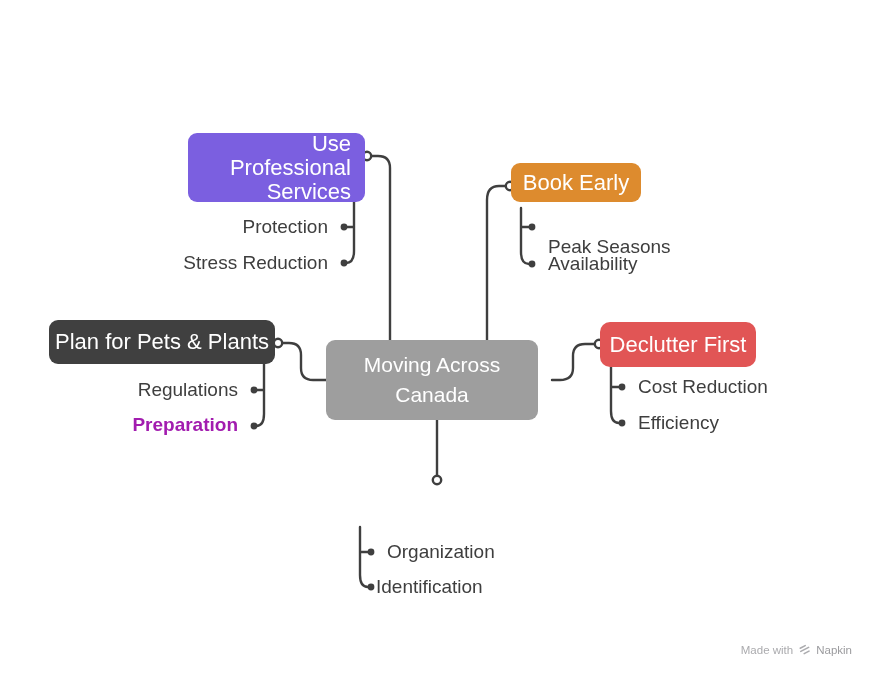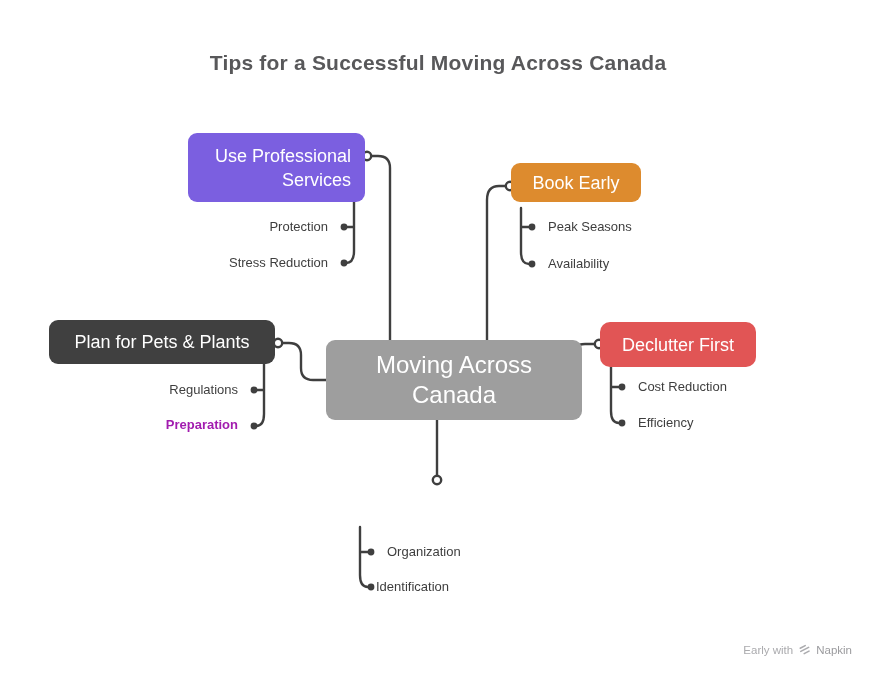--- a/index.html
+++ b/index.html
@@ -10,30 +10,30 @@
   .title{
     position:absolute;top:51px;left:0;width:876px;text-align:center;
     font-size:21px;font-weight:700;color:#58585A;letter-spacing:.2px;
   }
   svg.connectors{position:absolute;left:0;top:0;width:876px;height:678px;}
   svg.connectors path{fill:none;stroke:var(--line,#3F3F3F);stroke-width:2.4;stroke-linecap:round;}
   svg.connectors circle.port{fill:#ffffff;stroke:var(--line,#3F3F3F);stroke-width:2.4;}
   svg.connectors circle.dot{fill:var(--line,#3F3F3F);stroke:none;}
   .node{
     position:absolute;display:flex;align-items:center;justify-content:center;
-    color:#ffffff;border-radius:9px;box-sizing:border-box;font-size:18px;line-height:24px;
+    color:#ffffff;border-radius:9px;box-sizing:border-box;font-size:22px;line-height:24px;
   }
-  .node-central{left:326px;top:340px;width:256px;height:80px;font-size:24px;line-height:30px;text-align:center;padding:0 22px;}
+  .node-central{left:326px;top:340px;width:212px;height:80px;font-size:21px;line-height:30px;text-align:center;padding:0 22px;}
   .node-ups{left:188px;top:133px;width:177px;height:69px;justify-content:flex-end;text-align:right;padding:0 14px;}
   .node-book{left:511px;top:163px;width:130px;height:39px;}
   .node-plan{left:49px;top:320px;width:226px;height:44px;}
   .node-declutter{left:600px;top:322px;width:156px;height:45px;border-radius:10px;}
   .node-label{left:348px;top:481px;width:179px;height:46px;}
   .child-label{
-    position:absolute;height:24px;line-height:24px;font-size:13px;color:#3E3E3E;white-space:nowrap;
+    position:absolute;height:24px;line-height:24px;font-size:19px;color:#3E3E3E;white-space:nowrap;
   }
   .cl-protection{right:548px;top:215px;}
   .cl-stress{right:548px;top:251px;}
   .cl-peak{left:548px;top:215px;}
   .cl-avail{left:548px;top:252px;}
   .cl-regulations{right:638px;top:378px;}
   .cl-preparation{right:638px;top:413px;}
   .cl-cost{left:638px;top:375px;}
   .cl-efficiency{left:638px;top:411px;}
   .cl-organization{left:387px;top:540px;}
@@ -43,21 +43,20 @@
     font-size:11.5px;color:#ABABAE;
   }
   .watermark .brand{color:#9B9B9E;}
   .napkin-icon{display:inline-block;}
 </style>
 </head>
 <body>
 
 <div class="canvas">
 
-  <div class="title">Tips for a Successful Moving Across Canada</div>
 
   <svg class="connectors" viewBox="0 0 876 678">
 
     <path d="M 371 156 L 378 156 Q 390 156 390 168 L 390 340"></path>
     <path d="M 487 340 L 487 200 Q 487 186 499 186 L 505 186"></path>
     <path d="M 283 343 L 289 343 Q 301 343 301 355 L 301 368 Q 301 380 313 380 L 326 380"></path>
     <path d="M 552 380 L 560 380 Q 573 380 573 368 L 573 356 Q 573 344 585 344 L 594 344"></path>
     <path d="M 437 420 L 437 475"></path>
 
     <path d="M 354 202 L 354 251 Q 354 263 346 263 M 354 227 L 346 227"></path>
@@ -100,31 +99,31 @@
     <span>Plan for Pets &amp; Plants</span>
   </div>
 
   <div class="node node-declutter" style="background-color: rgb(225, 85, 85);">
     <span>Declutter First</span>
   </div>
 
 
   <div class="child-label cl-protection" style="color: rgb(62, 62, 62);">Protection</div>
   <div class="child-label cl-stress" style="color: rgb(62, 62, 62);">Stress Reduction</div>
-  <div class="child-label cl-peak" style="color: rgb(62, 62, 62);">Peak Seasons</div>
+  <div class="child-label cl-peak" style="color: rgb(62, 62, 62); margin-top: 20px;">Peak Seasons</div>
   <div class="child-label cl-avail" style="color: rgb(62, 62, 62);">Availability</div>
   <div class="child-label cl-regulations" style="color: rgb(62, 62, 62);">Regulations</div>
   <div class="child-label cl-preparation" style="color: #a21caf; font-weight: bold;">Preparation</div>
   <div class="child-label cl-cost" style="color: rgb(62, 62, 62);">Cost Reduction</div>
   <div class="child-label cl-efficiency" style="color: rgb(62, 62, 62);">Efficiency</div>
   <div class="child-label cl-organization" style="color: rgb(62, 62, 62);">Organization</div>
   <div class="child-label cl-identification" style="color: rgb(62, 62, 62);">Identification</div>
 
   <div class="watermark">
-    <span>Early with</span>
+    <span>Made with</span>
     <svg class="napkin-icon" width="13" height="13" viewBox="0 0 13 13">
       <g stroke="#ABABAE" stroke-width="1.6" stroke-linecap="round" fill="none">
         <path d="M2.2 5.2 L7.2 2.6"></path>
         <path d="M2.8 8.4 L10.6 4.4"></path>
         <path d="M6.2 10.6 L11.0 8.1"></path>
       </g>
     </svg>
     <span class="brand">Napkin</span>
   </div>
 

